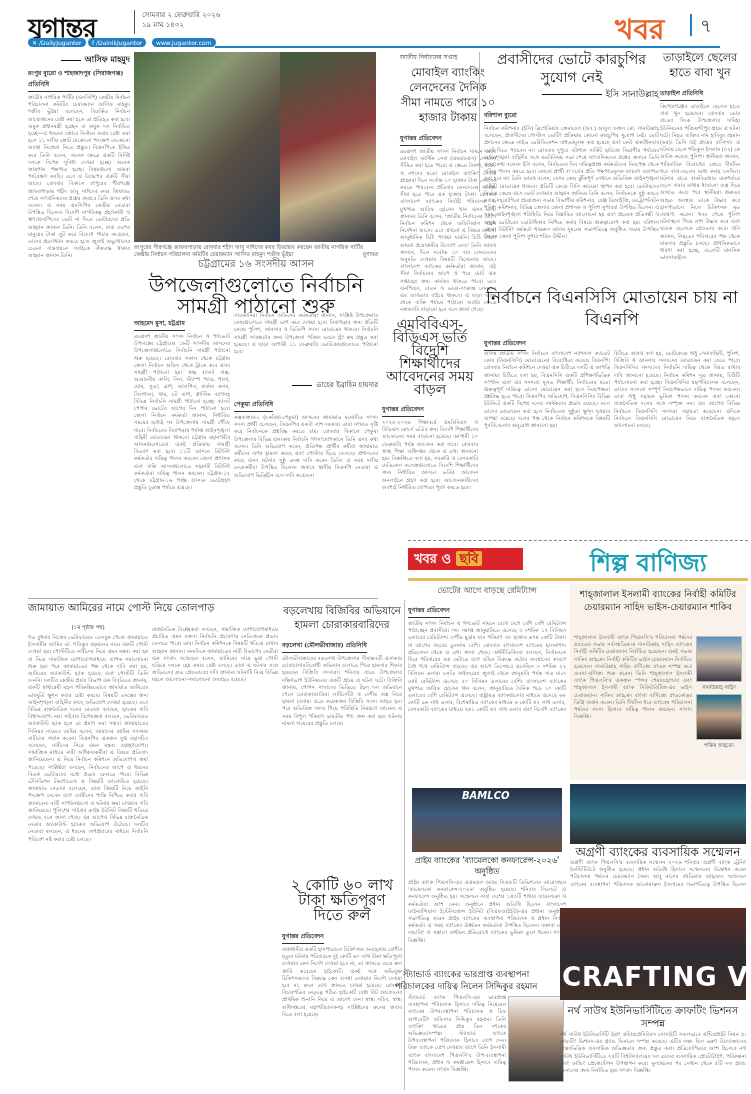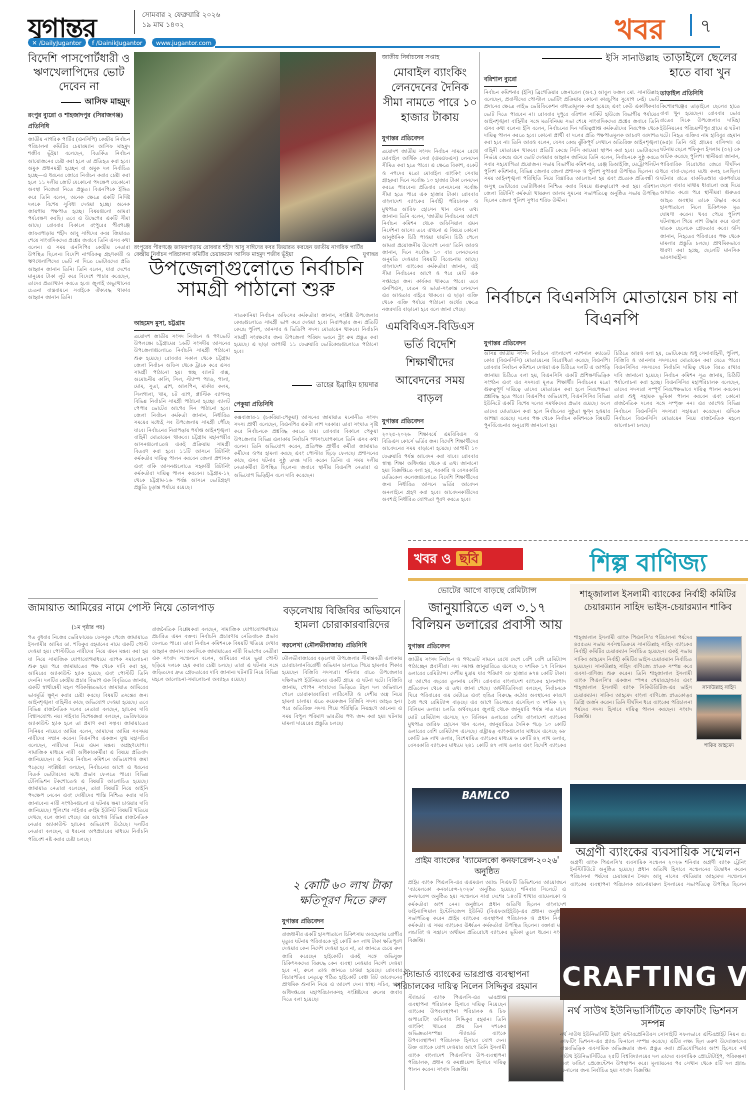--- a/index.html
+++ b/index.html
@@ -43,67 +43,68 @@
 </div>
 <div class="abs social" style="left:28px;"><span>✕</span> <span>/DailyJugantor</span></div>
 <div class="abs social" style="left:88px;"><span>f</span> <span>/DainikJugantor</span></div>
 <div class="abs social" style="left:152px;"><span>www.jugantor.com</span></div>
 <div class="abs header-rule"></div>
 <div class="abs section-name">খবর</div>
 <div class="abs section-sep"></div>
 <div class="abs page-num">৭</div>
 
 <div class="abs" style="left:28px;top:52px;width:102px;">
-  <div class="hl" style="font-size:11px;line-height:14px;">বিদেশি পাসপোর্টধারী ও ঋণখেলাপিদের ভোট দেবেন না</div>
   <div style="text-align:right;font-size:8px;font-weight:bold;margin-top:1px;"><span class="arrow-dash" style="width:20px;"></span><span>আসিফ মাহমুদ</span></div>
   <div class="byline" style="margin-top:2px;">রংপুর ব্যুরো ও শাহজাদপুর (সিরাজগঞ্জ) প্রতিনিধি</div>
   <div class="body-text" style="height:430px;margin-top:2px;">জাতীয় নাগরিক পার্টির (এনসিপি) কেন্দ্রীয় নির্বাচন পরিচালনা কমিটির চেয়ারম্যান আসিফ মাহমুদ শজীব ভূঁইয়া বলেছেন, বিতর্কিত নির্বাচন আয়োজনের চেষ্টা করা হলে তা প্রতিহত করা হবে। অমুক প্রধানমন্ত্রী হচ্ছেন বা অমুক দল নির্বাচিত হচ্ছে—এ ধরনের জোরে নির্বাচন করার চেষ্টা করা হলে ১১ দলীয় জোট যেকোনো পদক্ষেপ যেকোনো অবস্থা নিজেরা নিতে প্রস্তুত। বিএনপিকে ইঙ্গিত করে তিনি বলেন, অনেক ক্ষেত্রে একটি নির্দিষ্ট দলকে বিশেষ সুবিধা দেওয়া হচ্ছে। অনেক জায়গায় পক্ষপাত হচ্ছে। বিষয়গুলো আমরা পর্যবেক্ষণ করছি। তবে এ উদ্বেগের একটি সীমা আছে। রোববার বিকালে রংপুরের পীরগঞ্জে জাফরপাড়ায় শহীদ আবু সাঈদের কবর জিয়ারত শেষে সাংবাদিকদের প্রশ্নের জবাবে তিনি এসব কথা বলেন। এ সময় এনসিপির কেন্দ্রীয় নেতারা উপস্থিত ছিলেন। বিদেশি নাগরিকত্ব গ্রহণকারী ও ঋণখেলাপিদের ভোট না দিতে ভোটারদের প্রতি আহ্বান জানান তিনি। তিনি বলেন, যারা দেশের মানুষের টাকা লুট করে বিদেশে পাচার করেছেন, তাদের প্রত্যাখ্যান করতে হবে। জুলাই অভ্যুত্থানের চেতনা বাস্তবায়নে সবাইকে ঐক্যবদ্ধ থাকার আহ্বান জানান তিনি।</div>
 </div>
 
 <div class="abs photo" style="left:134px;top:52px;width:146px;height:190px;"></div>
 <div class="abs photo" style="left:280px;top:52px;width:96px;height:190px;background:linear-gradient(160deg,#3d5e42 0%,#8b3a3a 45%,#c8b48a 70%,#2c3340 100%);"></div>
 <div class="abs caption" style="left:134px;top:244px;width:244px;"><span>রংপুরের পীরগঞ্জে জাফরপাড়ায় রোববার শহীদ আবু সাঈদের কবর জিয়ারত করছেন জাতীয় নাগরিক পার্টির কেন্দ্রীয় নির্বাচন পরিচালনা কমিটির চেয়ারম্যান আসিফ মাহমুদ শজীব ভূঁইয়া</span> <span style="float:right;">যুগান্তর</span></div>
 
-<div class="abs" style="left:382px;top:52px;width:96px;">
+<div class="abs" style="left:400px;top:52px;width:96px;">
   <div class="kicker" style="font-size:6px;text-align:left;">জাতীয় নির্বাচনের সপ্তাহ</div>
   <div class="hl" style="font-size:11px;line-height:15px;margin-top:2px;">মোবাইল ব্যাংকিং লেনদেনের দৈনিক সীমা নামতে পারে ১০ হাজার টাকায়</div>
   <div class="byline" style="margin-top:2px;">যুগান্তর প্রতিবেদন</div>
   <div class="body-text" style="height:238px;margin-top:2px;">ত্রয়োদশ জাতীয় সংসদ নির্বাচন সামনে রেখে মোবাইল আর্থিক সেবা (এমএফএস) লেনদেন সীমিত করা হতে পারে। এ ক্ষেত্রে বিকাশ, রকেট ও নগদের মতো মোবাইল ব্যাংকিং সেবায় গ্রাহকরা দিনে সর্বোচ্চ ১০ হাজার টাকা লেনদেন করতে পারবেন। প্রতিবার লেনদেনের সর্বোচ্চ সীমা হতে পারে এক হাজার টাকা। রোববার বাংলাদেশ ব্যাংকের নির্বাহী পরিচালক ও মুখপাত্র আরিফ হোসেন খান এসব তথ্য জানান। তিনি বলেন, 'জাতীয় নির্বাচনের আগে নির্বাচন কমিশন থেকে অফিসিয়াল এমন নির্দেশনা আসে। তবে এখনো এ বিষয়ে কোনো আনুষ্ঠানিক চিঠি পাওয়া যায়নি। চিঠি পেলে আমরা প্রয়োজনীয় উদ্যোগ নেব।' তিনি আরও জানান, দিনে সর্বোচ্চ ১০ বার লেনদেনের অনুমতি দেওয়ার বিষয়টি বিবেচনায় আছে। বাংলাদেশ ব্যাংকের কর্মকর্তারা জানান, এই সীমা নির্বাচনের আগে ও পরে মোট এক সপ্তাহের জন্য কার্যকর থাকতে পারে। তবে এনপিএস, বেতন ও ভাতা-সংক্রান্ত লেনদেন এর আওতার বাইরে থাকবে। এ ছাড়া ব্যক্তি থেকে ব্যক্তি পর্যায়ে পাঠানো অর্থের ক্ষেত্রে নজরদারি বাড়ানো হবে বলে জানা গেছে।</div>
 </div>
 <div class="abs col-rule" style="left:479px;top:52px;height:140px;"></div>
 
 <div class="abs" style="left:484px;top:50px;width:175px;">
+  <div class="hl" style="font-size:14px;line-height:18px;">প্রবাসীদের ভোটে কারচুপির সুযোগ নেই</div>
   <div style="text-align:right;font-size:9px;margin-top:1px;"><span class="arrow-dash"></span><span>ইসি সানাউল্লাহ</span></div>
   <div class="byline" style="margin-top:2px;">বরিশাল ব্যুরো</div>
   <div class="body-text" style="height:148px;margin-top:2px;">নির্বাচন কমিশনার (ইসি) ব্রিগেডিয়ার জেনারেল (অব.) আবুল ফজল মো. সানাউল্লাহ বলেছেন, প্রবাসীদের পোস্টাল ভোটিং প্রক্রিয়ায় কোনো কারচুপির সুযোগ নেই। ভোট প্রদানের ক্ষেত্রে লাইভ ভেরিফিকেশন বাধ্যতামূলক করা হয়েছে এবং কেউ একাধিকবার ভোট দিতে পারবেন না। রোববার দুপুরে বরিশাল সার্কিট হাউজে বিভাগীয় পর্যায়ের আইনশৃঙ্খলা বাহিনীর সঙ্গে মতবিনিময় সভা শেষে সাংবাদিকদের প্রশ্নের জবাবে তিনি এসব কথা বলেন। ইসি বলেন, নির্বাচনের দিন দায়িত্বপ্রাপ্ত কর্মকর্তাদের নিরপেক্ষ থেকে দায়িত্ব পালন করতে হবে। কোনো প্রার্থী বা দলের প্রতি পক্ষপাতমূলক আচরণ বরদাশত করা হবে না। তিনি আরও বলেন, যেসব কেন্দ্র ঝুঁকিপূর্ণ সেখানে অতিরিক্ত আইনশৃঙ্খলা বাহিনী মোতায়েন থাকবে। প্রতিটি কেন্দ্রে সিসি ক্যামেরা স্থাপন করা হবে। ভোটারদের নির্ভয়ে কেন্দ্রে এসে ভোট দেওয়ার আহ্বান জানিয়ে তিনি বলেন, নির্বাচনকে সুষ্ঠু করতে সবার সহযোগিতা প্রয়োজন। সভায় বিভাগীয় কমিশনার, রেঞ্জ ডিআইজি, মেট্রোপলিটন পুলিশ কমিশনার, বিভিন্ন জেলার জেলা প্রশাসক ও পুলিশ সুপাররা উপস্থিত ছিলেন। এ সময় আইনশৃঙ্খলা পরিস্থিতি নিয়ে বিস্তারিত আলোচনা হয় এবং প্রত্যেক প্রতিবন্ধী ও অসুস্থ ভোটারের ভোটাধিকার নিশ্চিত করার বিষয়ে গুরুত্বারোপ করা হয়। বরিশাল জেলা রিটার্নিং কর্মকর্তা খায়রুল আলম সুমনের সভাপতিত্বে অনুষ্ঠিত সভায় উপস্থিত ছিলেন জেলা পুলিশ সুপার শরিফ উদ্দীন।</div>
 </div>
 
 <div class="abs" style="left:660px;top:50px;width:80px;">
   <div class="hl" style="font-size:11px;line-height:15px;">তাড়াইলে ছেলের হাতে বাবা খুন</div>
   <div class="byline" style="margin-top:2px;">তাড়াইল প্রতিনিধি</div>
   <div class="body-text" style="height:168px;margin-top:2px;">কিশোরগঞ্জের তাড়াইলে ছেলের হাতে বাবা খুন হয়েছেন। রোববার ভোর রাতের দিকে উপজেলার দামিহা ইউনিয়নের পরিচয়ন্দীপুর গ্রামে এ ঘটনা ঘটে। নিহত ব্যক্তির নাম হাবিবুর রহমান (৬৫)। তিনি ওই গ্রামের বাসিন্দা। এ ঘটনায় ছেলে শফিকুল ইসলাম (৩২) কে আটক করেছে পুলিশ। স্থানীয়রা জানান, পারিবারিক বিরোধের জেরে দীর্ঘদিন ধরে বাবা-ছেলের মধ্যে কলহ চলছিল। ঘটনার রাতে বাকবিতণ্ডার একপর্যায়ে ছেলে বাবার মাথায় ধারালো অস্ত্র দিয়ে আঘাত করে। পরে স্থানীয়রা গুরুতর আহত অবস্থায় তাকে উদ্ধার করে হাসপাতালে নিলে চিকিৎসক মৃত ঘোষণা করেন। খবর পেয়ে পুলিশ ঘটনাস্থলে গিয়ে লাশ উদ্ধার করে এবং ঘাতক ছেলেকে গ্রেফতার করে। ওসি জানান, নিহতের পরিবারের পক্ষ থেকে মামলার প্রস্তুতি চলছে। প্রাথমিকভাবে ধারণা করা হচ্ছে, ছেলেটি মানসিক ভারসাম্যহীন।</div>
 </div>
 
 <div class="abs" style="left:134px;top:256px;width:244px;">
+  <div class="kicker" style="font-size:10px;">চট্টগ্রামের ১৬ সংসদীয় আসন</div>
   <div class="hl" style="font-size:20px;line-height:21px;margin-top:2px;">উপজেলাগুলোতে নির্বাচনি সামগ্রী পাঠানো শুরু</div>
 </div>
 <div class="abs" style="left:134px;top:310px;width:96px;">
   <div class="byline">আহমেদ মুসা, চট্টগ্রাম</div>
   <div class="body-text" style="height:258px;margin-top:2px;">ত্রয়োদশ জাতীয় সংসদ নির্বাচন ও গণভোট উপলক্ষ্যে চট্টগ্রামের ১৬টি সংসদীয় আসনের উপজেলাগুলোতে নির্বাচনি সামগ্রী পাঠানো শুরু হয়েছে। রোববার সকাল থেকে চট্টগ্রাম জেলা নির্বাচন অফিস থেকে ট্রাকে করে এসব সামগ্রী পাঠানো হয়। স্বচ্ছ ব্যালট বাক্স, অমোচনীয় কালি, সিল, স্ট্যাম্প প্যাড, গালা, মোম, সুতা, ব্রাশ, আলপিন, মার্কার কলম, সিলগালা, খাম, চট ব্যাগ, প্লাস্টিক ব্যাগসহ বিভিন্ন নির্বাচনি সামগ্রী পাঠানো হচ্ছে। ব্যালট পেপার ভোটের আগের দিন পাঠানো হবে। জেলা নির্বাচন কর্মকর্তা জানান, নির্ধারিত সময়ের মধ্যেই সব উপজেলায় সামগ্রী পৌঁছে যাবে। নির্বাচনের নিরাপত্তায় পর্যাপ্ত আইনশৃঙ্খলা বাহিনী মোতায়েন থাকবে। চট্টগ্রাম মহানগরীর আসনগুলোতেও একই প্রক্রিয়ায় সামগ্রী বিতরণ করা হবে। ১১টি আসনে রিটার্নিং কর্মকর্তার দায়িত্ব পালন করবেন জেলা প্রশাসক এবং বাকি আসনগুলোতে সহকারী রিটার্নিং কর্মকর্তারা দায়িত্ব পালন করবেন। চট্টগ্রাম-১২ থেকে চট্টগ্রাম-১৬ পর্যন্ত আসনে ভোটগ্রহণ প্রস্তুতি চূড়ান্ত পর্যায়ে রয়েছে।</div>
 </div>
 <div class="abs body-text" style="left:234px;top:312px;width:144px;height:60px;">সাতকানিয়া নির্বাচন অফিসের কর্মকর্তারা জানান, সংশ্লিষ্ট উপজেলার কেন্দ্রগুলোতে সামগ্রী ভাগ করে দেওয়া হবে। নিরাপত্তার জন্য প্রতিটি কেন্দ্রে পুলিশ, আনসার ও ভিডিপি সদস্য মোতায়েন থাকবে। নির্বাচনি সামগ্রী সংরক্ষণের জন্য উপজেলা পরিষদ ভবনে স্ট্রং রুম প্রস্তুত করা হয়েছে। এ ছাড়া আগামী ১১ ফেব্রুয়ারি ভোটকেন্দ্রগুলোতে পাঠানো হবে।</div>
 
 <div class="abs" style="left:234px;top:378px;width:144px;">
   <div style="text-align:right;font-size:7px;margin-top:1px;"><span class="arrow-dash" style="width:20px;"></span><span>তাহের ইব্রাহিম হায়দার</span></div>
   <div class="byline" style="margin-top:2px;">পেকুয়া প্রতিনিধি</div>
   <div class="body-text" style="height:148px;margin-top:2px;">কক্সবাজার-১ (চকরিয়া-পেকুয়া) আসনের জামায়াত মনোনীত সংসদ সদস্য প্রার্থী বলেছেন, বিএনপির একটা লাশ দরকার। তারা সংঘাত সৃষ্টি করে নির্বাচনকে প্রশ্নবিদ্ধ করতে চায়। রোববার বিকালে পেকুয়া উপজেলার বিভিন্ন এলাকায় নির্বাচনি গণসংযোগকালে তিনি এসব কথা বলেন। তিনি অভিযোগ করেন, প্রতিপক্ষ প্রার্থীর কর্মীরা জামায়াত কর্মীদের ওপর হামলা করছে এবং পোস্টার ছিঁড়ে ফেলছে। প্রশাসনের কাছে এসব ঘটনার সুষ্ঠু তদন্ত দাবি করেন তিনি। এ সময় দলীয় নেতাকর্মীরা উপস্থিত ছিলেন। জবাবে স্থানীয় বিএনপি নেতারা এ অভিযোগ ভিত্তিহীন বলে দাবি করেছেন।</div>
 </div>
 
 <div class="abs" style="left:382px;top:318px;width:96px;">
-  <div class="hl" style="font-size:11px;line-height:18px;">এমবিবিএস-বিডিএস ভর্তি বিদেশি শিক্ষার্থীদের আবেদনের সময় বাড়ল</div>
+  <div class="hl" style="font-size:14px;line-height:13px;font-family:Liberation Serif, serif;">এমবিবিএস-বিডিএস ভর্তি বিদেশি শিক্ষার্থীদের আবেদনের সময় বাড়ল</div>
   <div class="byline" style="margin-top:2px;">যুগান্তর প্রতিবেদন</div>
   <div class="body-text" style="height:118px;margin-top:2px;">২০২৫-২০২৬ শিক্ষাবর্ষে এমবিবিএস ও বিডিএস কোর্সে ভর্তির জন্য বিদেশি শিক্ষার্থীদের আবেদনের সময় বাড়ানো হয়েছে। আগামী ১০ ফেব্রুয়ারি পর্যন্ত আবেদন করা যাবে। রোববার স্বাস্থ্য শিক্ষা অধিদপ্তর থেকে এ তথ্য জানানো হয়। বিজ্ঞপ্তিতে বলা হয়, সরকারি ও বেসরকারি মেডিকেল কলেজগুলোতে বিদেশি শিক্ষার্থীদের জন্য নির্ধারিত আসনে ভর্তির আবেদন অনলাইনে গ্রহণ করা হবে। আবেদনকারীদের অবশ্যই নির্ধারিত যোগ্যতা পূরণ করতে হবে।</div>
 </div>
 
 <div class="abs" style="left:484px;top:286px;width:256px;">
   <div class="hl" style="font-size:17px;line-height:22px;">নির্বাচনে বিএনসিসি মোতায়েন চায় না বিএনপি</div>
   <div class="byline" style="margin-top:2px;">যুগান্তর প্রতিবেদন</div>
 </div>
 <div class="abs body-text" style="left:484px;top:350px;width:126px;height:182px;">আসন্ন জাতীয় সংসদ নির্বাচনে বাংলাদেশ ন্যাশনাল ক্যাডেট কোর (বিএনসিসি) মোতায়েনের বিরোধিতা করেছে বিএনপি। রোববার নির্বাচন কমিশনে দেওয়া এক চিঠিতে দলটি এ আপত্তি জানায়। চিঠিতে বলা হয়, বিএনসিসি একটি প্রশিক্ষণভিত্তিক সংগঠন এবং এর সদস্যরা মূলত শিক্ষার্থী। নির্বাচনের মতো গুরুত্বপূর্ণ দায়িত্বে তাদের মোতায়েন করা হলে নিরপেক্ষতা প্রশ্নবিদ্ধ হতে পারে। বিএনপির অভিযোগ, বিএনসিসির বিভিন্ন ইউনিটে একটি বিশেষ দলের সমর্থকদের প্রভাব রয়েছে। ফলে তাদের মোতায়েন করা হলে নির্বাচনের সুষ্ঠুতা ক্ষুণ্ন হওয়ার আশঙ্কা রয়েছে। দলের পক্ষ থেকে নির্বাচন কমিশনকে বিষয়টি পুনর্বিবেচনার অনুরোধ জানানো হয়।</div>
 <div class="abs body-text" style="left:614px;top:350px;width:126px;height:182px;">চিঠিতে আরও বলা হয়, ভোটকেন্দ্রে শুধু সেনাবাহিনী, পুলিশ, বিজিবি ও আনসার সদস্যদের মোতায়েন করা যেতে পারে। বিএনসিসির সদস্যদের নির্বাচনি দায়িত্ব থেকে বিরত রাখার দাবি জানানো হয়েছে। নির্বাচন কমিশন সূত্র জানায়, চিঠিটি পর্যালোচনা করা হচ্ছে। বিএনসিসির মহাপরিচালক বলেছেন, তাদের সদস্যরা সম্পূর্ণ নিরপেক্ষভাবে দায়িত্ব পালন করবেন। তারা শুধু সহায়ক ভূমিকা পালন করবেন এবং কোনো রাজনৈতিক দলের সঙ্গে সম্পৃক্ত নন। এর আগেও বিভিন্ন নির্বাচনে বিএনসিসি সদস্যরা সহায়তা করেছেন। এদিকে নির্বাচনে বিএনসিসি মোতায়েন নিয়ে রাজনৈতিক মহলে আলোচনা চলছে।</div>
@@ -117,34 +118,33 @@
 </div>
 <div class="abs body-text" style="left:152px;top:626px;width:126px;height:460px;">রাজনৈতিক বিশ্লেষকরা বলছেন, সামাজিক যোগাযোগমাধ্যমে প্রচারিত এমন বক্তব্য নির্বাচনি প্রচারণায় নেতিবাচক প্রভাব ফেলতে পারে। তারা নির্বাচন কমিশনকে বিষয়টি খতিয়ে দেখার আহ্বান জানান। অন্যদিকে জামায়াতের নারী বিভাগের নেত্রীরা এক সংবাদ সম্মেলনে বলেন, আমিরের নামে ভুয়া পোস্ট ছড়িয়ে দলকে হেয় করার চেষ্টা চলছে। তারা এ ঘটনার সঙ্গে জড়িতদের দ্রুত গ্রেফতারের দাবি জানান। ঘটনাটি নিয়ে বিভিন্ন মহলে আলোচনা-সমালোচনা অব্যাহত রয়েছে।</div>
 
 <div class="abs" style="left:282px;top:604px;width:120px;">
   <div class="hl" style="font-size:10px;line-height:14px;">বড়লেখায় বিজিবির অভিযানে হামলা চোরাকারবারিদের</div>
   <div class="byline" style="margin-top:2px;">বড়লেখা (মৌলভীবাজার) প্রতিনিধি</div>
   <div class="body-text" style="height:218px;margin-top:2px;">মৌলভীবাজারের বড়লেখা উপজেলার সীমান্তবর্তী এলাকায় চোরাচালানবিরোধী অভিযান চালাতে গিয়ে হামলার শিকার হয়েছেন বিজিবি সদস্যরা। শনিবার রাতে উপজেলার দক্ষিণভাগ ইউনিয়নের একটি গ্রামে এ ঘটনা ঘটে। বিজিবি জানায়, গোপন সংবাদের ভিত্তিতে টহল দল অভিযানে গেলে চোরাকারবারিরা লাঠিসোঁটা ও দেশীয় অস্ত্র নিয়ে হামলা চালায়। এতে কয়েকজন বিজিবি সদস্য আহত হন। পরে অতিরিক্ত সদস্য গিয়ে পরিস্থিতি নিয়ন্ত্রণে আনেন। এ সময় বিপুল পরিমাণ ভারতীয় পণ্য জব্দ করা হয়। ঘটনায় মামলা দায়েরের প্রস্তুতি চলছে।</div>
 </div>
 
 <div class="abs" style="left:282px;top:878px;width:120px;">
-  <div class="hl" style="font-size:11px;line-height:15px;font-style:italic;">২ কোটি ৬০ লাখ টাকা ক্ষতিপূরণ দিতে রুল</div>
+  <div class="hl" style="font-size:15px;line-height:15px;">২ কোটি ৬০ লাখ টাকা ক্ষতিপূরণ দিতে রুল</div>
   <div class="byline" style="margin-top:2px;">যুগান্তর প্রতিবেদন</div>
   <div class="body-text" style="height:135px;margin-top:2px;">রাজধানীর একটি হাসপাতালে চিকিৎসায় অবহেলায় রোগীর মৃত্যুর ঘটনায় পরিবারকে দুই কোটি ৬০ লাখ টাকা ক্ষতিপূরণ দেওয়ার কেন নির্দেশ দেওয়া হবে না, তা জানতে চেয়ে রুল জারি করেছেন হাইকোর্ট। একই সঙ্গে অভিযুক্ত চিকিৎসকদের বিরুদ্ধে কেন ব্যবস্থা নেওয়ার নির্দেশ দেওয়া হবে না, রুলে তাও জানতে চাওয়া হয়েছে। রোববার বিচারপতির নেতৃত্বে গঠিত হাইকোর্ট বেঞ্চ রিট আবেদনের প্রাথমিক শুনানি নিয়ে এ আদেশ দেন। স্বাস্থ্য সচিব, স্বাস্থ্য অধিদপ্তরের মহাপরিচালকসহ সংশ্লিষ্টদের রুলের জবাব দিতে বলা হয়েছে।</div>
 </div>
 <div class="abs col-rule" style="left:404px;top:600px;height:490px;"></div>
 
 <div class="abs dashed" style="left:408px;top:540px;width:340px;"></div>
 <div class="abs banner-kh" style="left:408px;top:548px;width:115px;height:22px;line-height:22px;padding-left:6px;"><span>খবর ও</span> <span class="chobi">ছবি</span></div>
 <div class="abs shilpo" style="left:590px;top:544px;">শিল্প বাণিজ্য</div>
 <div class="abs gold-rule" style="left:408px;top:578px;width:340px;"></div>
 
 <div class="abs" style="left:408px;top:584px;width:158px;">
   <div class="kicker">ভোটের আগে বাড়ছে রেমিট্যান্স</div>
-  <div class="hl" style="font-size:13px;line-height:17px;margin-top:2px;">জানুয়ারিতে এল ৩.১৭ বিলিয়ন ডলারের প্রবাসী আয়</div>
   <div class="byline" style="margin-top:2px;">যুগান্তর প্রতিবেদন</div>
   <div class="body-text" style="height:92px;margin-top:2px;">জাতীয় সংসদ নির্বাচন ও গণভোট সামনে রেখে দেশে বেশি বেশি রেমিট্যান্স পাঠাচ্ছেন প্রবাসীরা। সদ্য সমাপ্ত জানুয়ারিতে এসেছে ৩ দশমিক ১৭ বিলিয়ন ডলারের রেমিট্যান্স। দেশীয় মুদ্রায় যার পরিমাণ ৩৮ হাজার ৬৭৪ কোটি টাকা। যা আগের বছরের তুলনায় বেশি। রোববার বাংলাদেশ ব্যাংকের হালনাগাদ প্রতিবেদন থেকে এ তথ্য জানা গেছে। অর্থনীতিবিদরা বলছেন, নির্বাচনকে ঘিরে পরিবারের ব্যয় মেটাতে এবং হুন্ডির বিরুদ্ধে কঠোর অবস্থানের কারণে বৈধ পথে রেমিট্যান্স বাড়ছে। এর আগে ডিসেম্বরে এসেছিল ৩ দশমিক ২২ বিলিয়ন ডলার। চলতি অর্থবছরের জুলাই থেকে জানুয়ারি পর্যন্ত সাত মাসে মোট রেমিট্যান্স এসেছে ২০ বিলিয়ন ডলারের বেশি। বাংলাদেশ ব্যাংকের মুখপাত্র আরিফ হোসেন খান বলেন, জানুয়ারিতে দৈনিক গড়ে ১০ কোটি ডলারের বেশি রেমিট্যান্স এসেছে। রাষ্ট্রায়ত্ত ব্যাংকগুলোর মাধ্যমে এসেছে ৬৮ কোটি ৯৬ লাখ ডলার, বিশেষায়িত ব্যাংকের মাধ্যমে ৬ কোটি ৪২ লাখ ডলার, বেসরকারি ব্যাংকের মাধ্যমে ২৪১ কোটি ৪৭ লাখ ডলার এবং বিদেশি ব্যাংকের মাধ্যমে ৫৫ লাখ ডলার এসেছে।</div>
 </div>
 
 <div class="abs event-photo" style="left:412px;top:788px;width:150px;height:64px;">
   <div style="position:absolute;left:50px;top:2px;font-size:10px;font-weight:bold;color:#fff;font-family:'DejaVu Sans',sans-serif;font-style:italic;">BAMLCO</div>
 </div>
 <div class="abs" style="left:408px;top:855px;width:158px;">
   <div class="hl" style="font-size:8px;line-height:11px;">প্রাইম ব্যাংকের 'ব্যামেলকো কনফারেন্স-২০২৬' অনুষ্ঠিত</div>
   <div class="body-text" style="height:90px;margin-top:2px;">প্রাইম ব্যাংক পিএলসি-এর এএমএল অ্যান্ড সিএফটি ডিভিশনের আয়োজনে 'ব্যামেলকো কনফারেন্স-২০২৬' অনুষ্ঠিত হয়েছে। শনিবার সিলেটে এ কনফারেন্স অনুষ্ঠিত হয়। সম্মেলনে সারা দেশের ১৪৩টি শাখার ব্যামেলকো ও কর্মকর্তারা অংশ নেন। অনুষ্ঠানে প্রধান অতিথি ছিলেন বাংলাদেশ ফাইন্যান্সিয়াল ইন্টেলিজেন্স ইউনিট (বিএফআইইউ)-এর প্রধান। অনুষ্ঠানে সভাপতিত্ব করেন প্রাইম ব্যাংকের ব্যবস্থাপনা পরিচালক ও প্রধান নির্বাহী কর্মকর্তা। এ সময় ব্যাংকের ঊর্ধ্বতন কর্মকর্তারা উপস্থিত ছিলেন। বক্তারা মানি লন্ডারিং ও সন্ত্রাসে অর্থায়ন প্রতিরোধে ব্যাংকের ভূমিকা তুলে ধরেন। সংবাদ বিজ্ঞপ্তি।</div>

